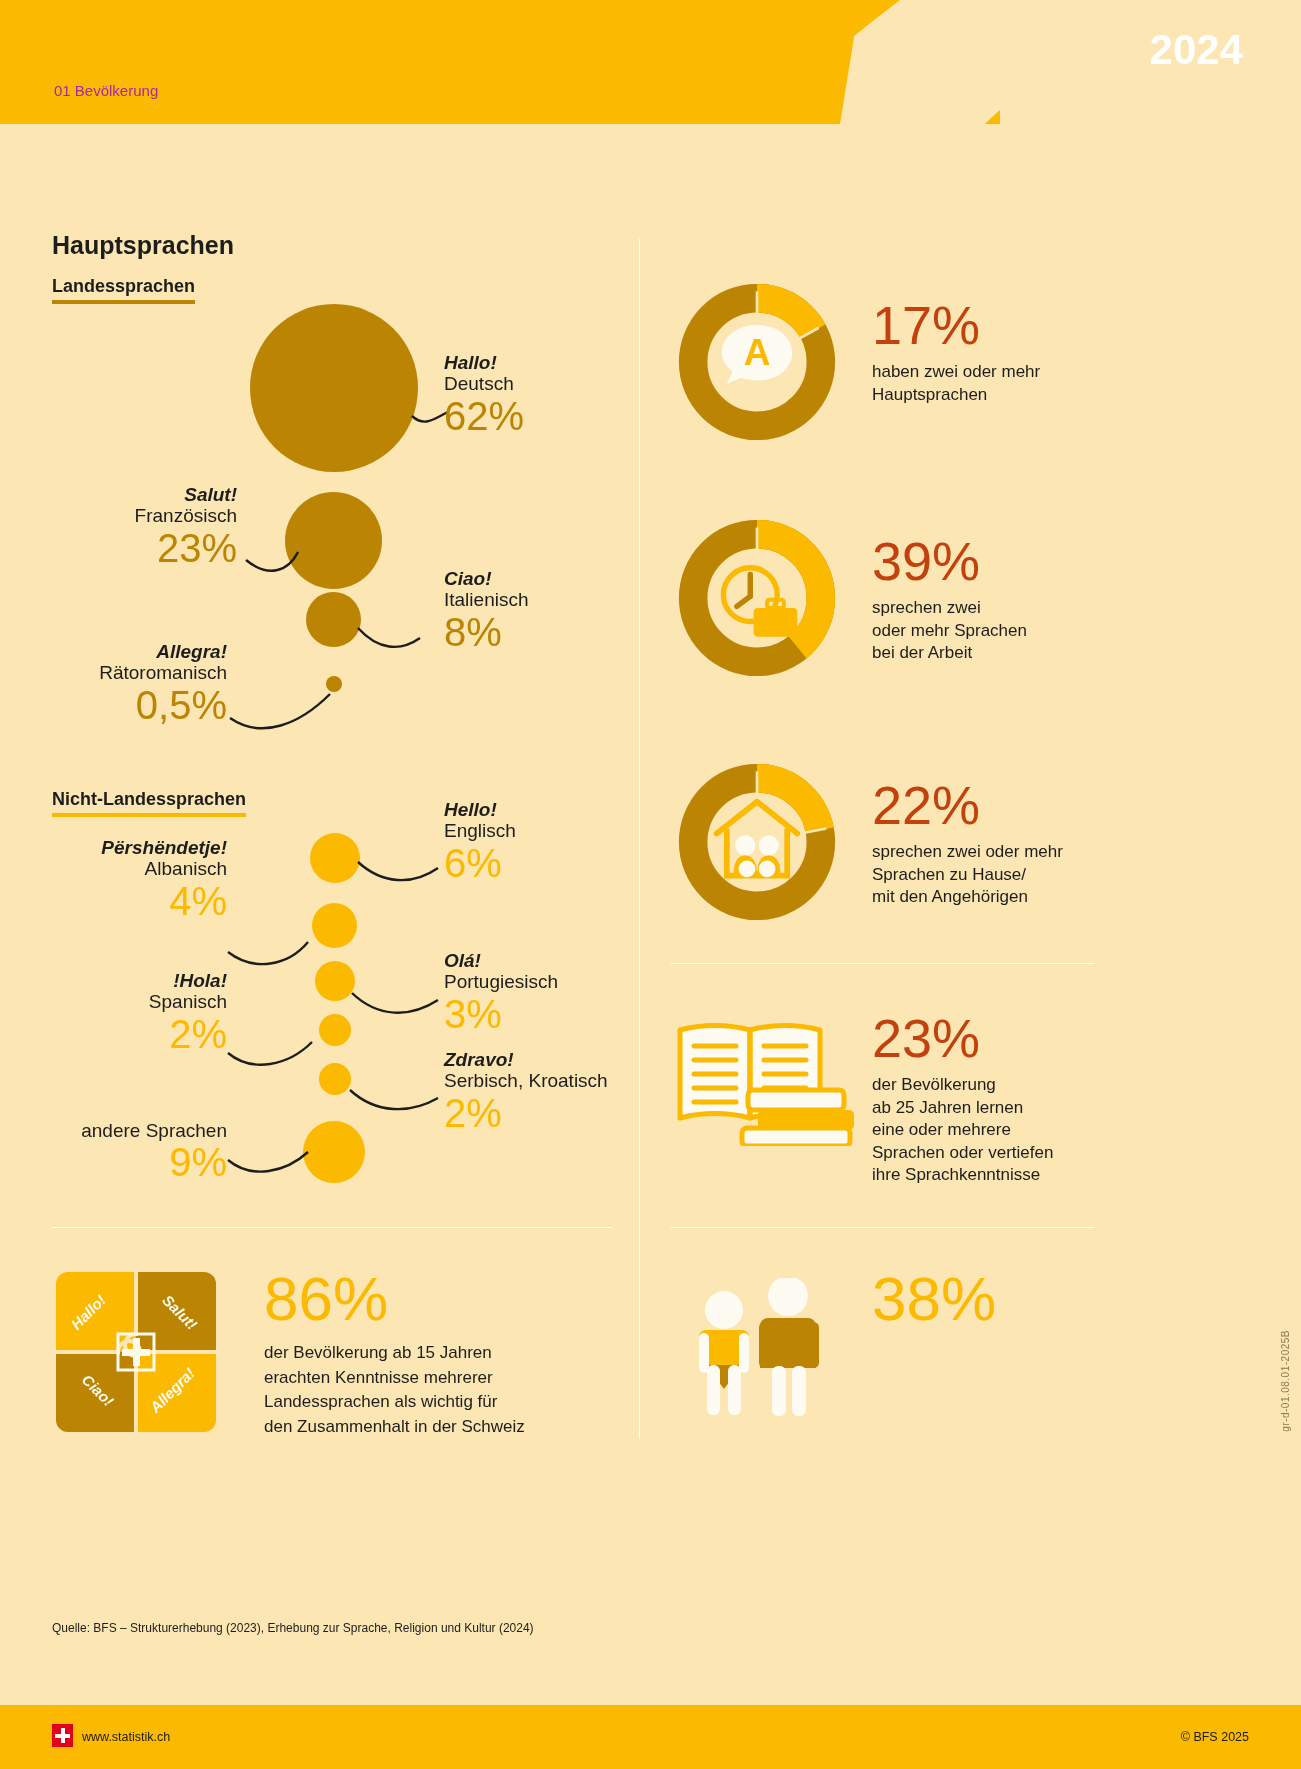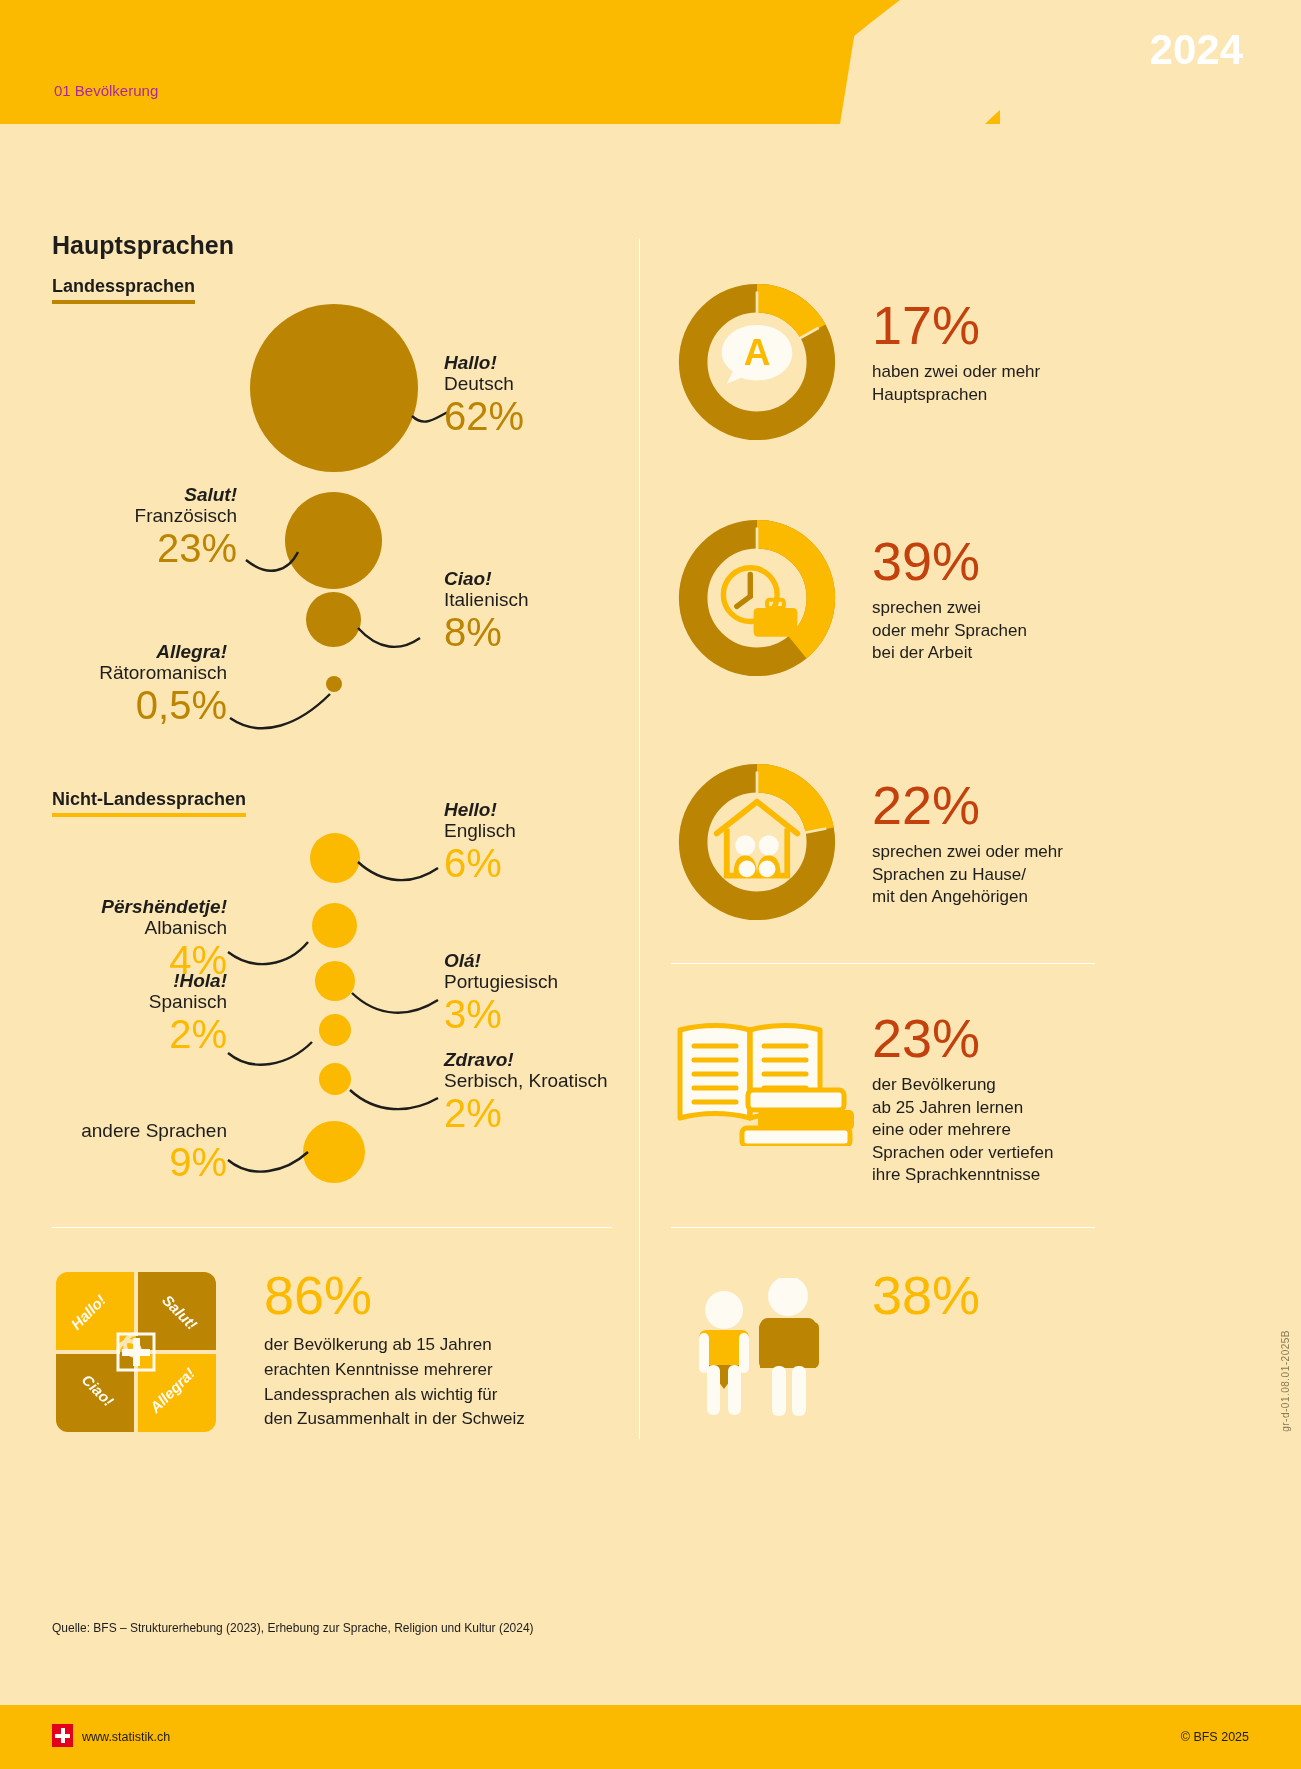--- a/index.html
+++ b/index.html
@@ -35,21 +35,21 @@
   .lbl.left{text-align:right;}
   svg.connector{position:absolute;overflow:visible;pointer-events:none;}
   .donut{position:absolute;width:168px;height:168px;}
   .rtxt{position:absolute;}
   .rtxt .big{font-size:54px;font-weight:300;color:#c2410c;line-height:.95;display:block;}
   .rtxt .desc{font-size:17px;line-height:1.32;display:block;margin-top:10px;color:#1d1d1b;}
 
   .hdiv{position:absolute;height:1px;background:#fff;}
 
   
-  .btxt .big{font-size:54px;font-weight:300;color:#fbb900;line-height:.95;display:block;}
+  .btxt .big{font-size:62px;font-weight:300;color:#fbb900;line-height:.95;display:block;}
   .btxt .desc{font-size:17px;line-height:1.45;display:block;margin-top:12px;}
 
   
   .source{position:absolute;left:52px;top:1621px;font-size:12px;color:#1d1d1b;}
   .footerbar{position:absolute;left:0;top:1705px;width:1301px;height:64px;background:#fbb900;}
   .foot-url{position:absolute;left:82px;top:1730px;font-size:12.5px;color:#1d1d1b;}
   .foot-c{position:absolute;right:52px;top:1730px;font-size:12.5px;color:#1d1d1b;}
   .swiss{position:absolute;left:52px;top:1724px;width:21px;height:23px;background:#e2001a;}
   .swiss:before{content:"";position:absolute;left:8.5px;top:4px;width:4px;height:15px;background:#fff;}
   .swiss:after{content:"";position:absolute;left:3px;top:9.5px;width:15px;height:4px;background:#fff;}
@@ -136,21 +136,21 @@
   <path d="M350,1090 C376,1114 410,1114 438,1098" stroke="#1d1d1b" stroke-width="2.4" fill="none"></path>
   <path d="M228,1160 C252,1180 286,1172 308,1152" stroke="#1d1d1b" stroke-width="2.4" fill="none"></path>
 </svg>
 
 <div class="lbl right" style="left:444px;top:799px;">
   <span class="greet">Hello!</span>
   <span class="lang">Englisch</span>
   <span class="pct" style="color:#fbb900;">6%</span>
 </div>
 
-<div class="lbl left" style="left:10px;top:896px;width:217px;">
+<div class="lbl left" style="left:10px;top:837px;width:217px;">
   <span class="greet">Përshëndetje!</span>
   <span class="lang">Albanisch</span>
   <span class="pct" style="color:#fbb900;">4%</span>
 </div>
 
 <div class="lbl right" style="left:444px;top:950px;">
   <span class="greet">Olá!</span>
   <span class="lang">Portugiesisch</span>
   <span class="pct" style="color:#fbb900;">3%</span>
 </div>

